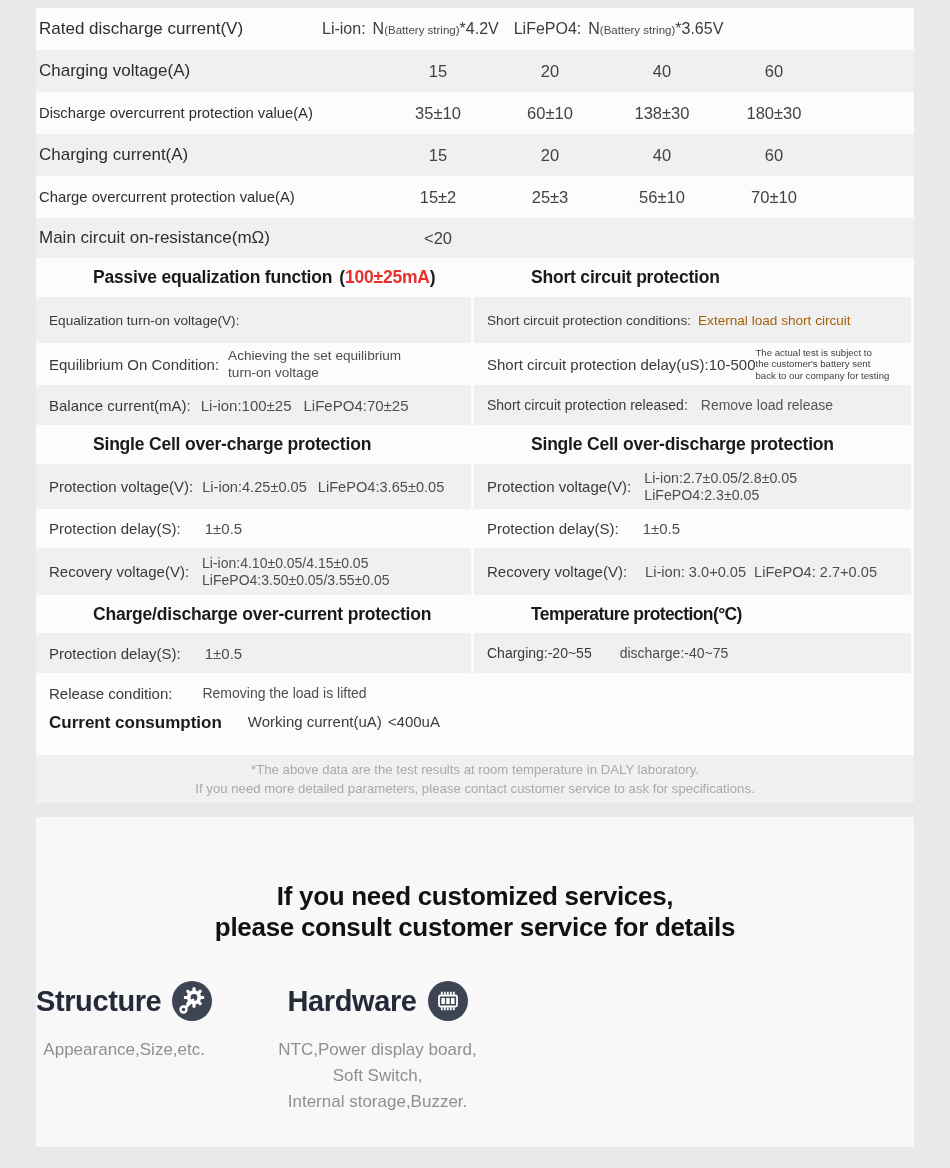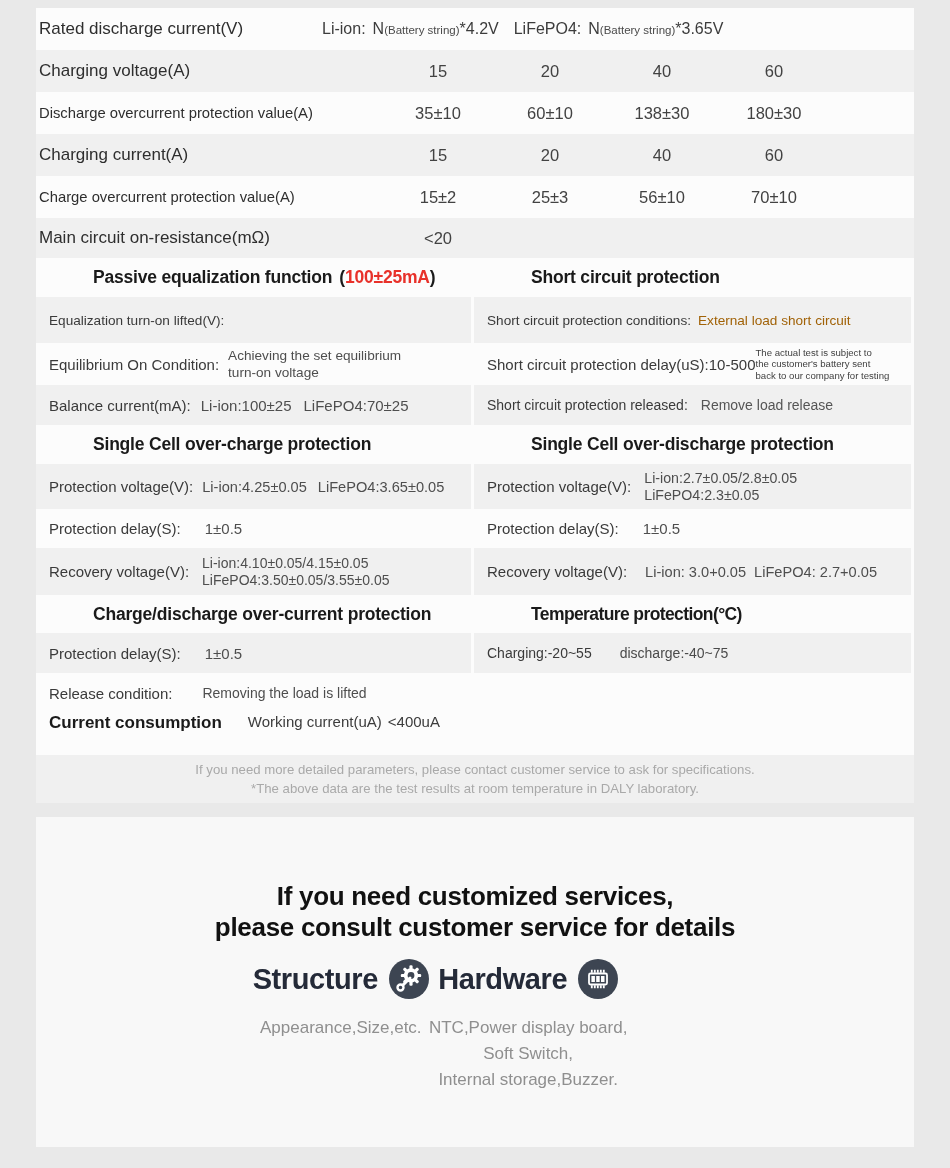--- a/index.html
+++ b/index.html
@@ -43,21 +43,21 @@
   
   .ccrow{display:flex;height:42px;background:var(--white-row);}
   .cc-title{font-weight:700;font-size:17px;color:#1a1a1a;padding-left:13px;}
   .cc-label{font-size:15px;color:#3c3c3c;margin-left:26px;}
   .cc-value{font-size:15px;color:#3c3c3c;margin-left:6px;}
   .disclaimer{height:48px;background:var(--gray-row);text-align:center;font-size:13.2px;line-height:19px;color:#a9a9a9;padding-top:5px;}
 
   
   .lower{width:878px;margin:14px 36px 0 36px;background:#f8f8f8;height:330px;padding-top:64px;}
   .headline{text-align:center;font-size:26px;line-height:31px;font-weight:600;color:#111;letter-spacing:-0.3px;}
-  .cats{display:flex;justify-content:center;margin-top:16px;padding-right:70px;}
+  .cats{display:flex;justify-content:flex-start;margin-top:38px;padding-right:70px;gap:66px;}
   .cat{display:flex;flex-direction:column;align-items:center;}
   .cat-title-row{display:flex;align-items:center;gap:11px;}
   .cat-title{font-size:29px;font-weight:600;color:#242a38;letter-spacing:-0.4px;}
   .cat-desc{margin-top:16px;font-size:17px;line-height:26px;color:#8f8f8f;text-align:center;}
   .icon-wrap{width:40px;height:40px;display:inline-block;}
   .iconbg{fill:var(--icon-circle);}
 </style>
 </head>
 <body>
 
@@ -116,21 +116,21 @@
     <div class="twocol">
       <div class="colL">
 
         <div class="shead h39">
           <span>Passive equalization function</span>
           <span style="margin-left:7px">(</span>
           <span class="red">100±25mA</span>
           <span>)</span>
         </div>
         <div class="srow g h46">
-          <span class="lbl">Equalization turn-on lifted(V):</span>
+          <span class="lbl">Equalization turn-on voltage(V):</span>
         </div>
         <div class="srow w h42">
           <span class="lbl big">Equilibrium On Condition:</span>
           <span class="val2" style="font-size:13.6px">
             <span>Achieving the set equilibrium</span>
             <span>turn-on voltage</span>
           </span>
         </div>
         <div class="srow g h40">
           <span class="lbl big">Balance current(mA):</span>
@@ -224,22 +224,22 @@
       </div>
     </div>
 
     <div class="ccrow">
       <span class="cc-title">Current consumption</span>
       <span class="cc-label">Working current(uA)</span>
       <span class="cc-value">&lt;400uA</span>
     </div>
 
     <div class="disclaimer">
+      <div>*The above data are the test results at room temperature in DALY laboratory.</div>
       <div>If you need more detailed parameters, please contact customer service to ask for specifications.</div>
-      <div>*The above data are the test results at room temperature in DALY laboratory.</div>
     </div>
   </div>
 
   <div class="lower">
     <div class="headline">
       <div>If you need customized services,</div>
       <div>please consult customer service for details</div>
     </div>
 
     <div class="cats">

